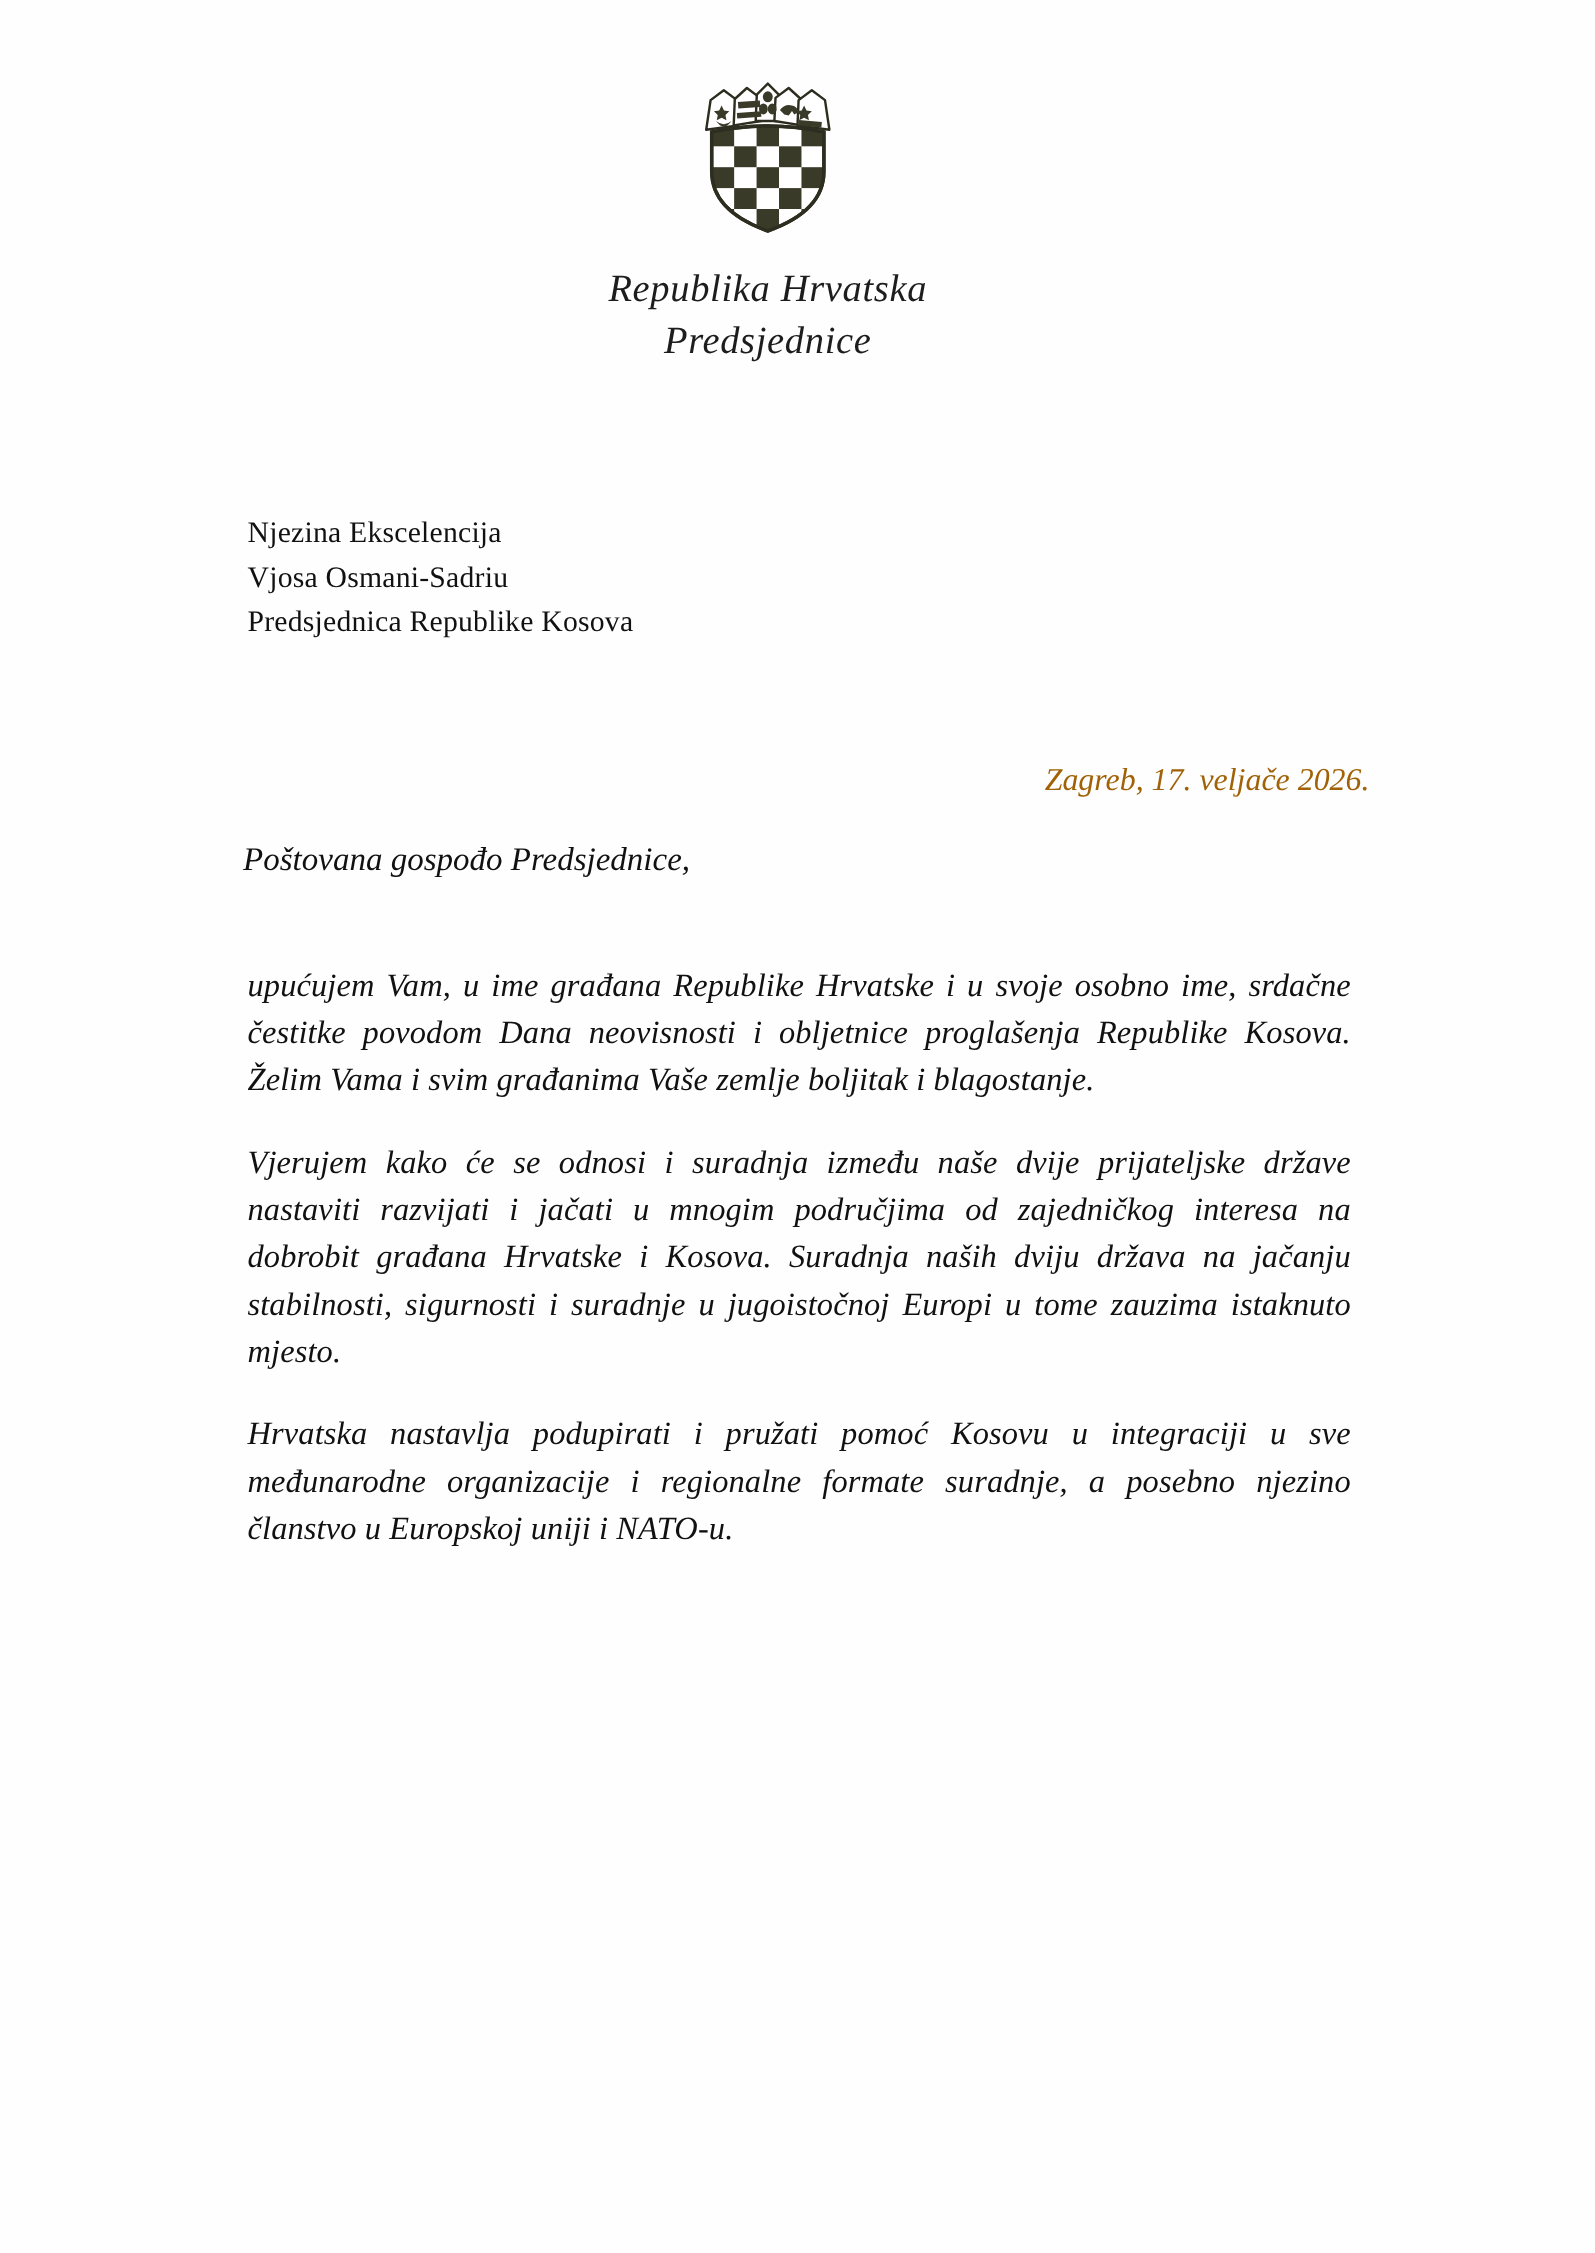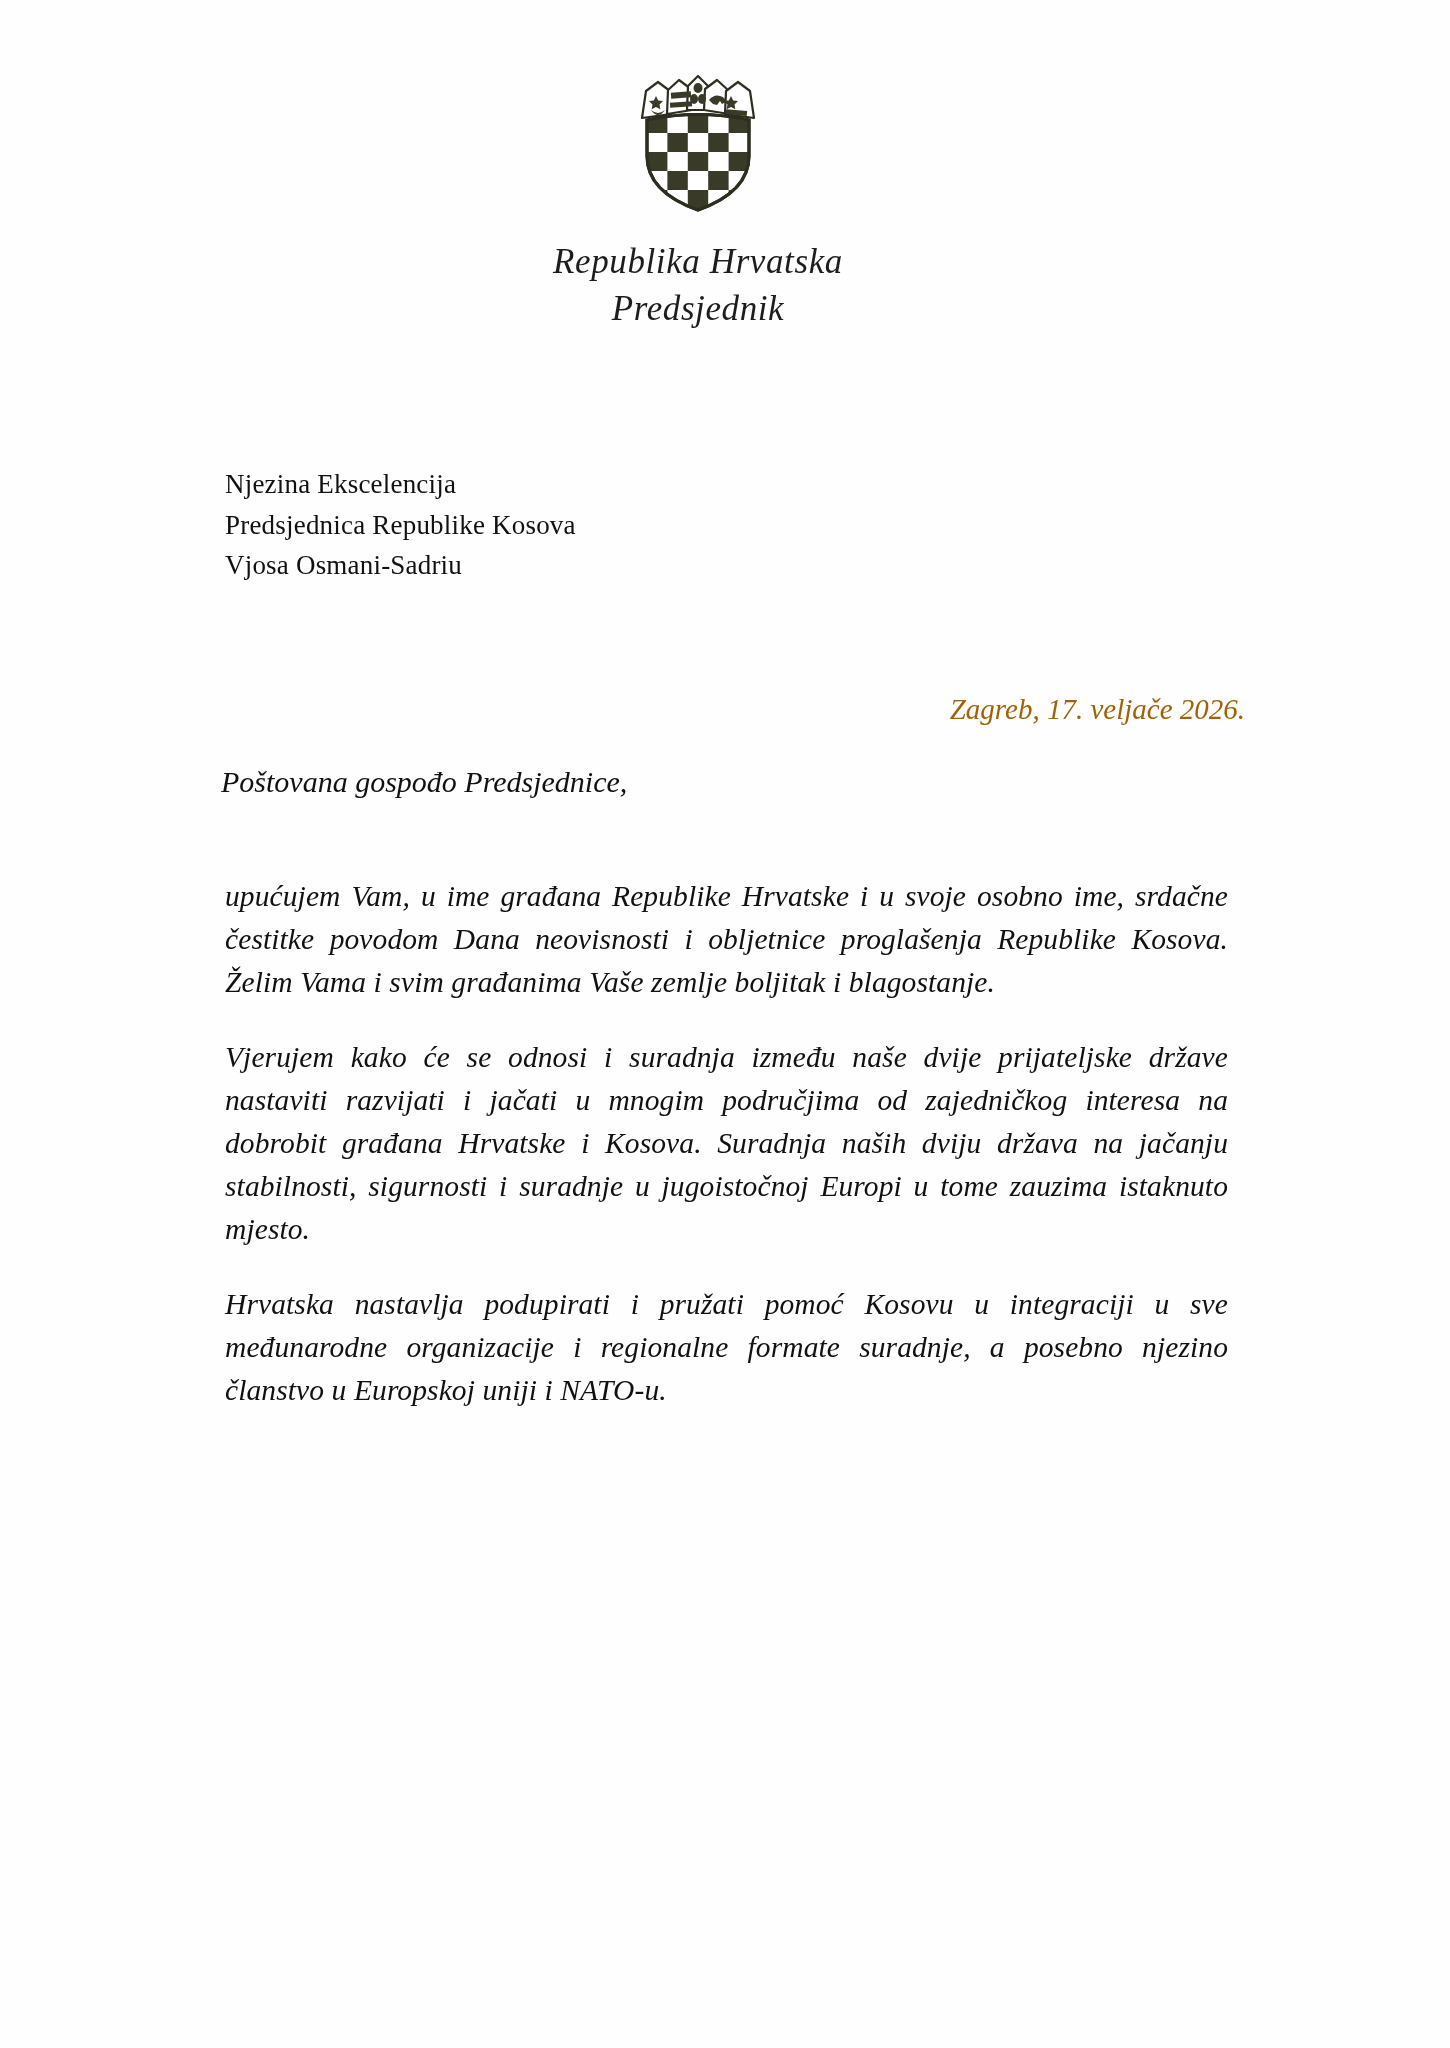--- a/index.html
+++ b/index.html
@@ -172,28 +172,28 @@
           <rect x="9" y="116" width="20.4" height="21"></rect>
           <rect x="49.8" y="116" width="20.4" height="21"></rect>
           <rect x="90.6" y="116" width="20.4" height="21"></rect>
         </g>
         <path d="M9 46 Q60 35 111 46 L111 82 Q111 118 60 136 Q9 118 9 82 Z" fill="none" stroke="#2e2e20" stroke-width="3.2"></path>
       </svg>
     </div>
 
     <div class="letterhead-lines">
       <div class="letterhead-line">Republika Hrvatska</div>
-      <div class="letterhead-line">Predsjednik</div>
+      <div class="letterhead-line">Predsjednice</div>
     </div>
   </div>
 
   <div class="addressee">
     <div class="addressee-line">Njezina Ekscelencija</div>
+    <div class="addressee-line">Vjosa Osmani-Sadriu</div>
     <div class="addressee-line">Predsjednica Republike Kosova</div>
-    <div class="addressee-line">Vjosa Osmani-Sadriu</div>
   </div>
 
   <div class="dateline">Zagreb, 17. veljače 2026.</div>
 
   <div class="salutation">Poštovana gospođo Predsjednice,</div>
 
   <div class="body-block">
     <p class="para">upućujem Vam, u ime građana Republike Hrvatske i u svoje osobno ime, srdačne čestitke povodom Dana neovisnosti i obljetnice proglašenja Republike Kosova. Želim Vama i svim građanima Vaše zemlje boljitak i blagostanje.</p>
     <p class="para">Vjerujem kako će se odnosi i suradnja između naše dvije prijateljske države nastaviti razvijati i jačati u mnogim područjima od zajedničkog interesa na dobrobit građana Hrvatske i Kosova. Suradnja naših dviju država na jačanju stabilnosti, sigurnosti i suradnje u jugoistočnoj Europi u tome zauzima istaknuto mjesto.</p>
     <p class="para">Hrvatska nastavlja podupirati i pružati pomoć Kosovu u integraciji u sve međunarodne organizacije i regionalne formate suradnje, a posebno njezino članstvo u Europskoj uniji i NATO-u.</p>

